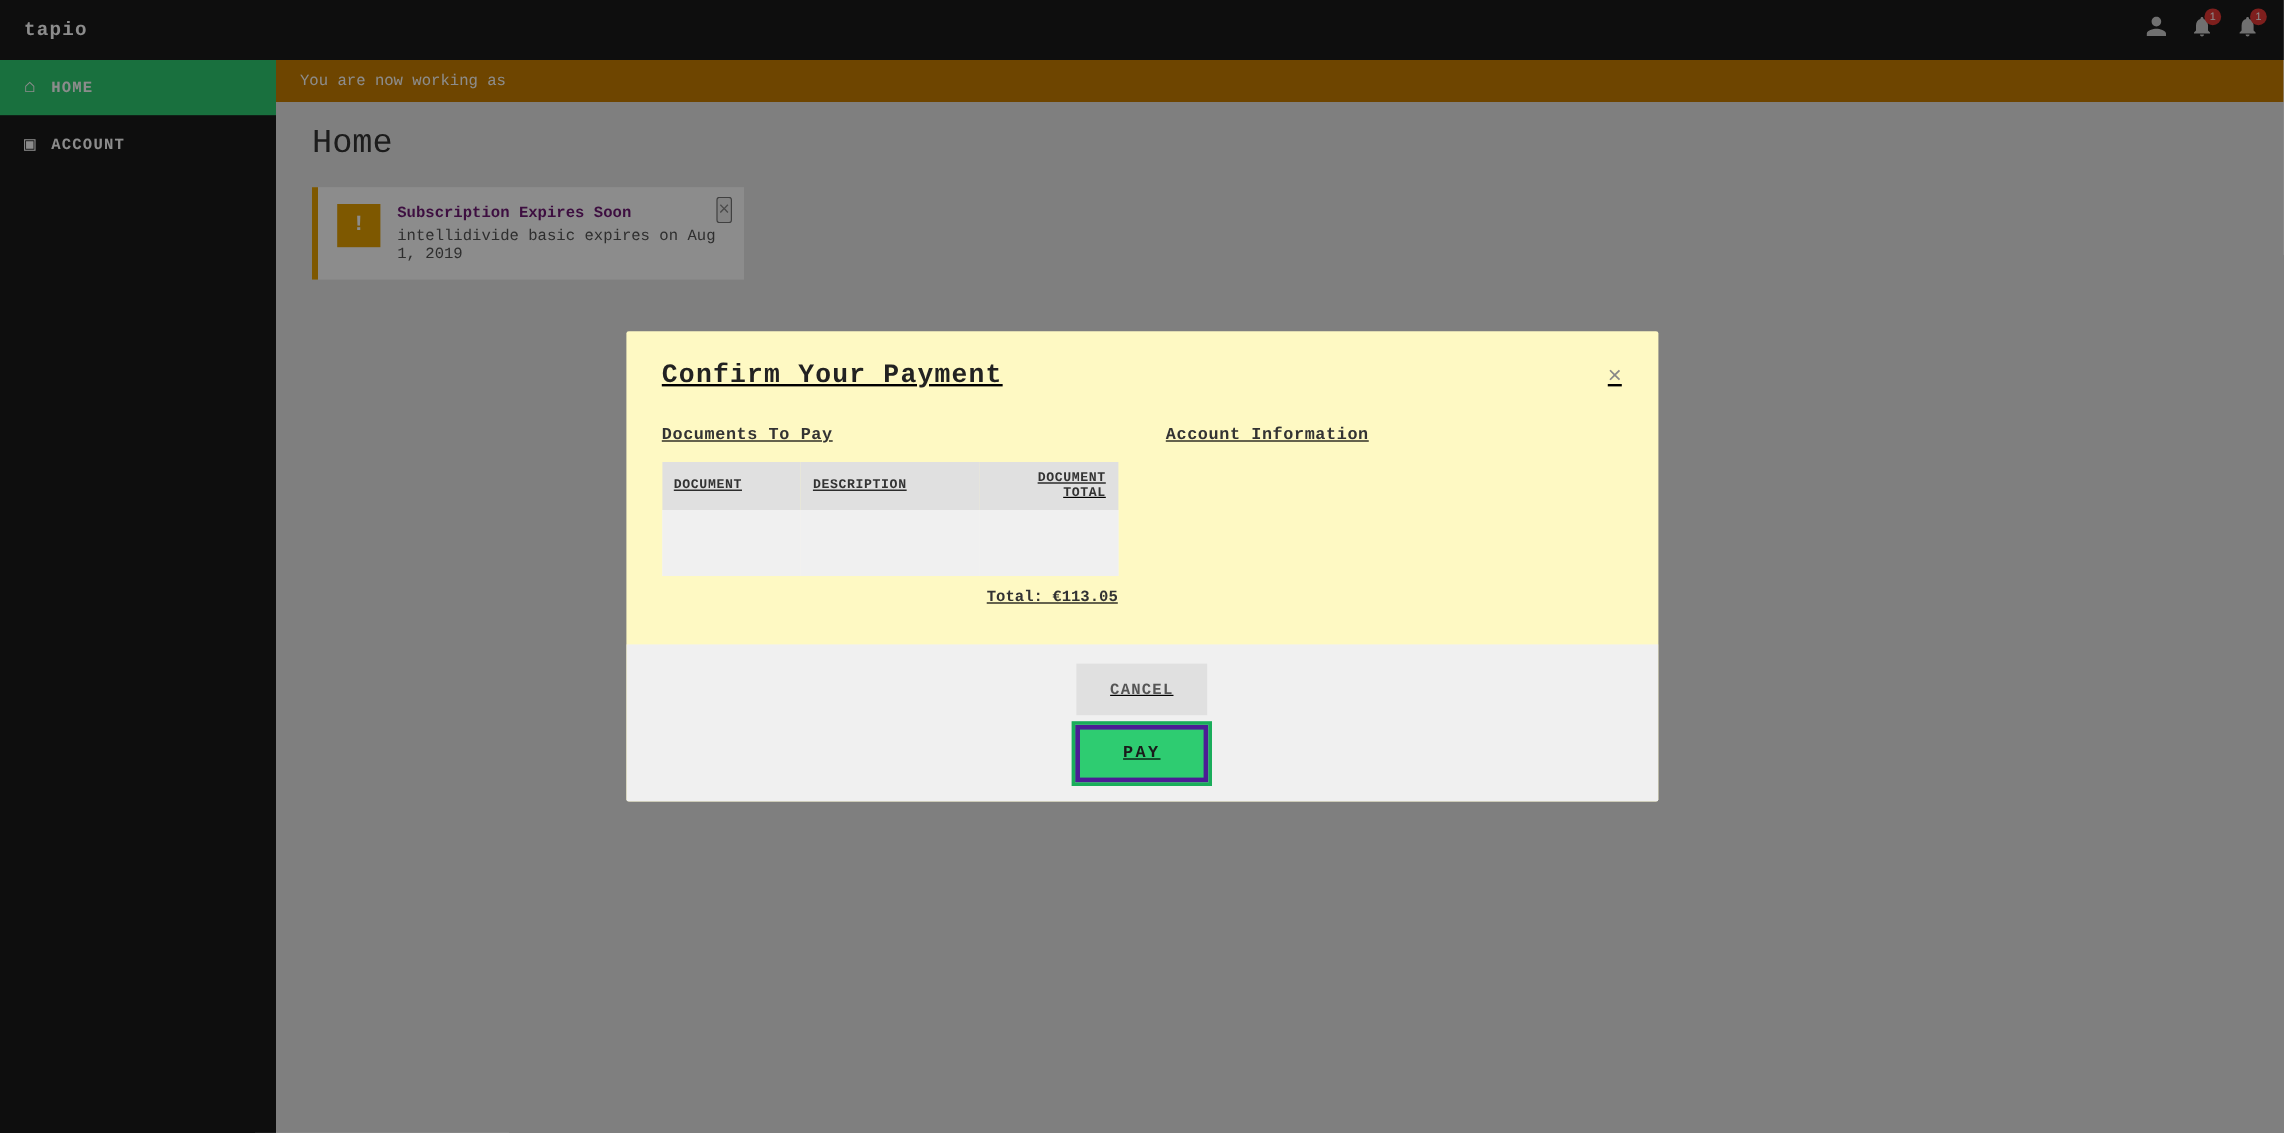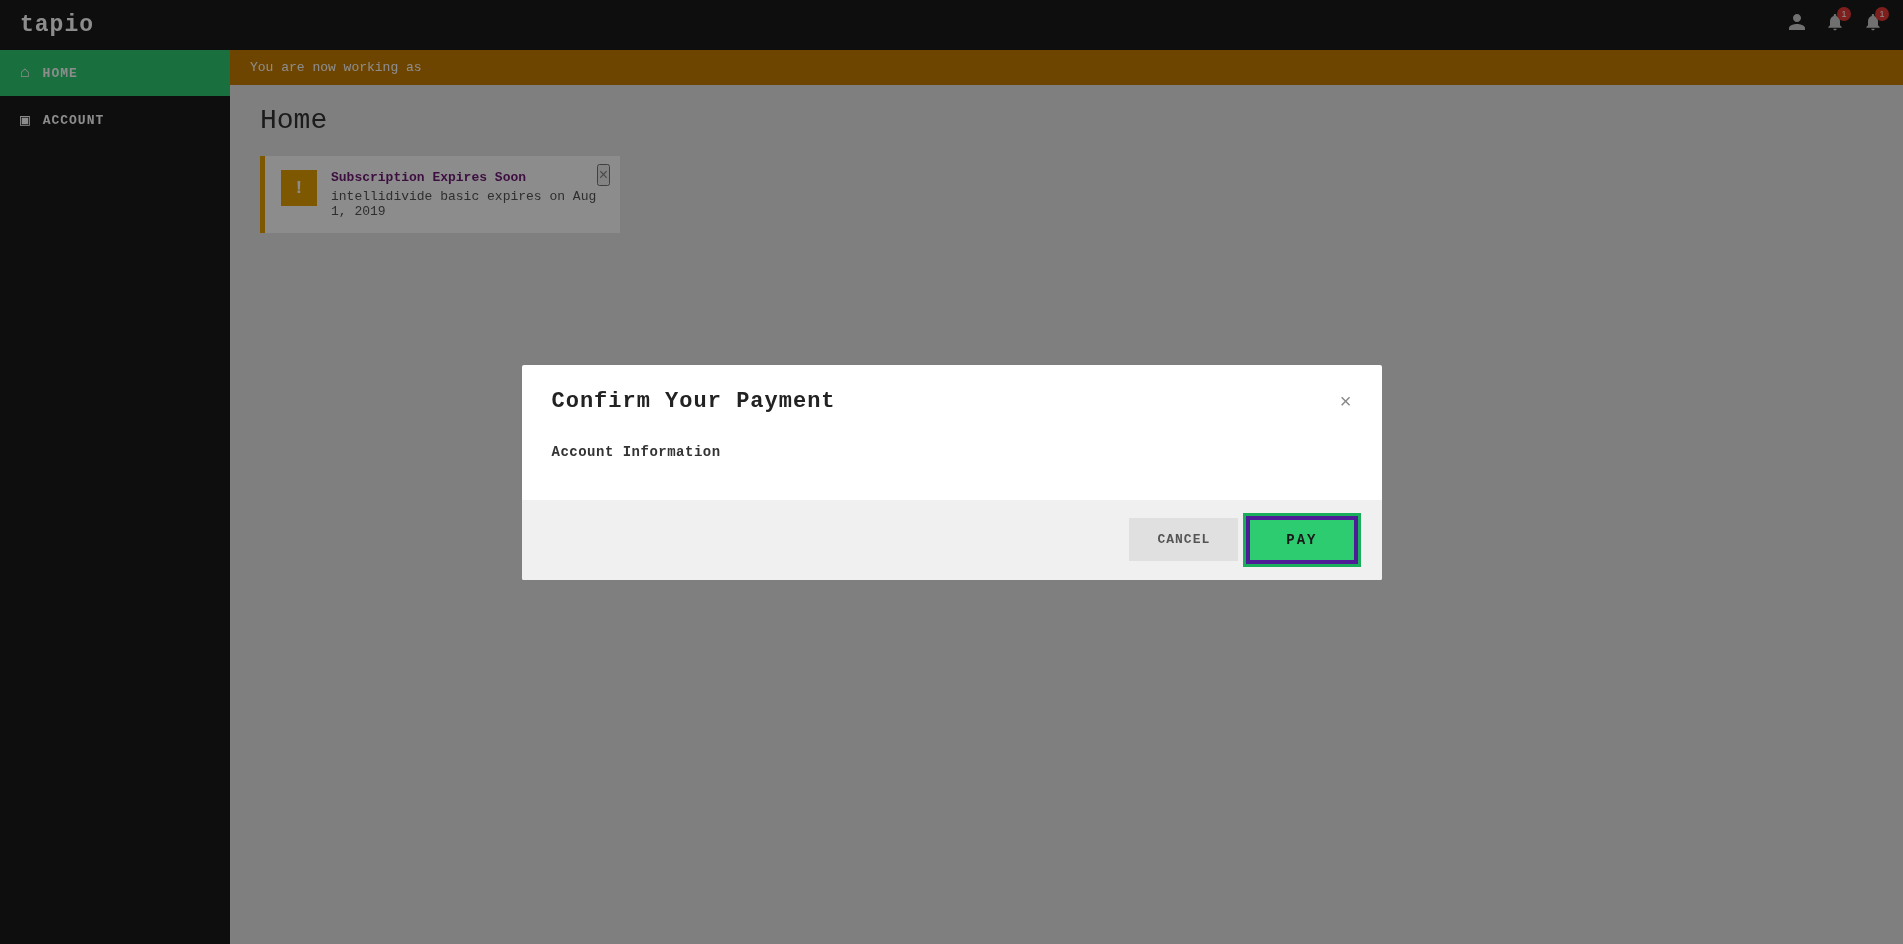--- a/index.html
+++ b/index.html
@@ -19,21 +19,21 @@
       height: 50px;
       background: #1a1a1a;
       display: flex;
       align-items: center;
       justify-content: space-between;
       padding: 0 20px;
       z-index: 100;
     }
     .topbar-logo {
       color: #fff;
-      font-size: 23px;
+      font-size: 16px;
       font-weight: bold;
       letter-spacing: 1px;
     }
     .topbar-icons {
       display: flex;
       align-items: center;
       gap: 18px;
     }
     .topbar-icon-wrap {
       position: relative;
@@ -157,26 +157,27 @@
       top: 0; left: 0; right: 0; bottom: 0;
       background: rgba(0,0,0,0.45);
       z-index: 200;
       display: flex;
       align-items: center;
       justify-content: center;
     }
 
     
     .modal {
-      background: #ffffff;
+      background: #fef9c3;
       width: 860px;
       max-height: 90vh;
       border-radius: 2px;
       position: relative;
       overflow: hidden;
+      text-decoration: underline;
     }
     .modal-header {
       padding: 24px 30px 10px 30px;
       display: flex;
       align-items: center;
       justify-content: space-between;
     }
     .modal-title {
       font-size: 22px;
       font-weight: bold;
@@ -269,20 +270,21 @@
 
     
     .modal-footer {
       background: #f0f0f0;
       padding: 16px 24px;
       display: flex;
       align-items: center;
       justify-content: flex-end;
       gap: 8px;
       margin-top: 16px;
+      flex-direction: column;
     }
     .btn-cancel {
       background: #e0e0e0;
       border: none;
       padding: 14px 28px;
       font-size: 13px;
       font-family: 'Courier New', Courier, monospace;
       font-weight: bold;
       color: #555;
       letter-spacing: 1px;
@@ -362,20 +364,42 @@
 <div class="modal-overlay">
   <div class="modal">
 
     <div class="modal-header">
       <span class="modal-title">Confirm Your Payment</span>
       <button class="modal-close-btn">×</button>
     </div>
 
     <div class="modal-body">
 
+      <div class="modal-left">
+        <div class="section-title">Documents To Pay</div>
+        <table class="payment-table">
+          <thead>
+            <tr>
+              <th>DOCUMENT</th>
+              <th>DESCRIPTION</th>
+              <th class="right">DOCUMENT<br>TOTAL</th>
+            </tr>
+          </thead>
+          <tbody>
+            <tr class="empty-row">
+              <td></td>
+              <td></td>
+              <td></td>
+            </tr>
+          </tbody>
+        </table>
+        <div class="total-row">
+          <span>Total: €113.05</span>
+        </div>
+      </div>
 
       <div class="modal-right">
         <div class="section-title">Account Information</div>
       </div>
     </div>
 
     <div class="modal-footer">
       <button class="btn-cancel">CANCEL</button>
       <button class="btn-pay">PAY</button>
     </div>

